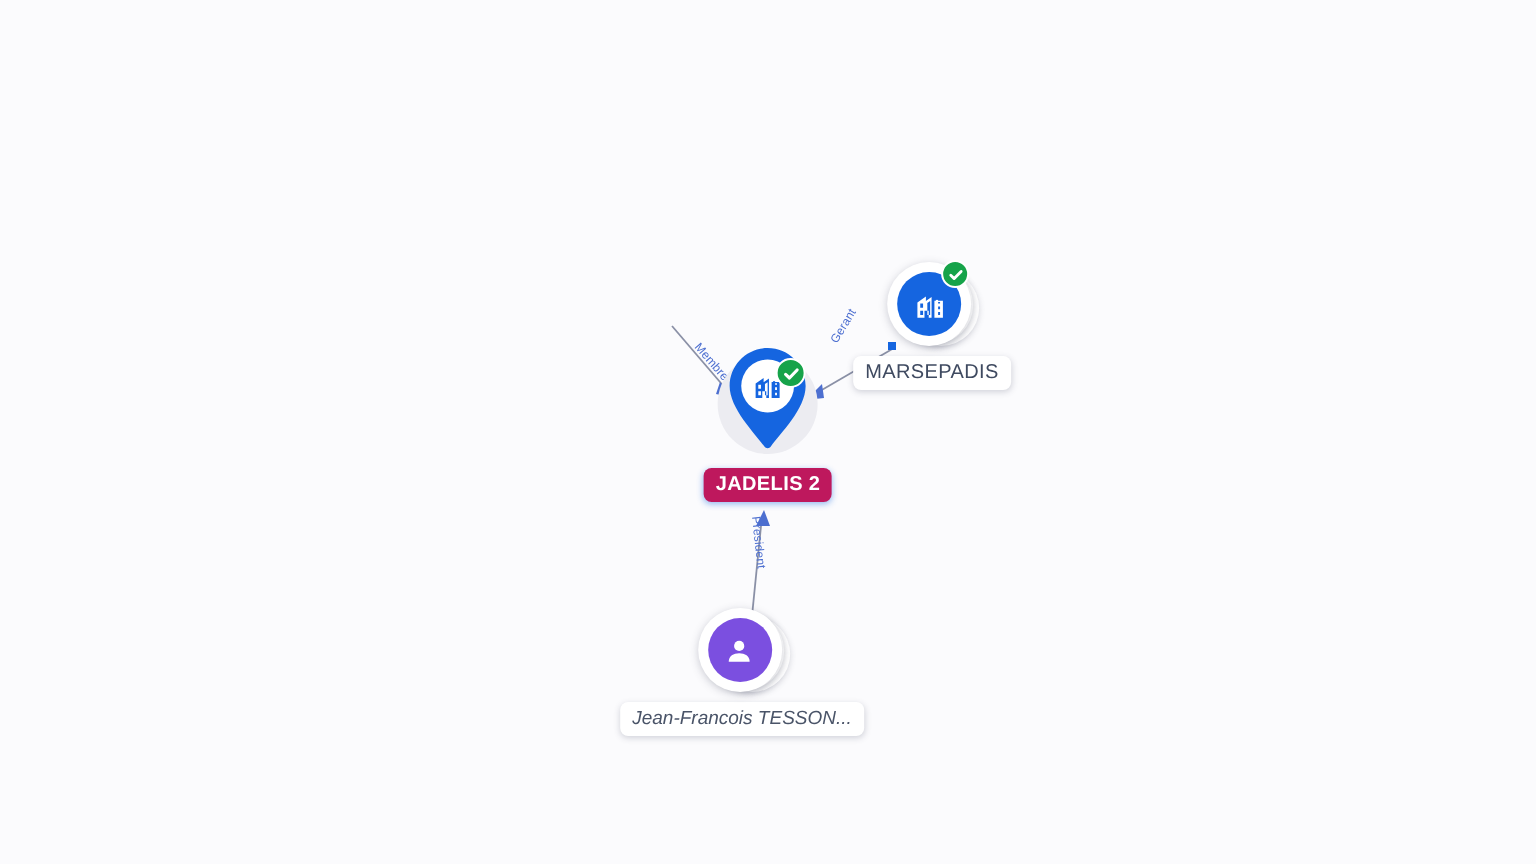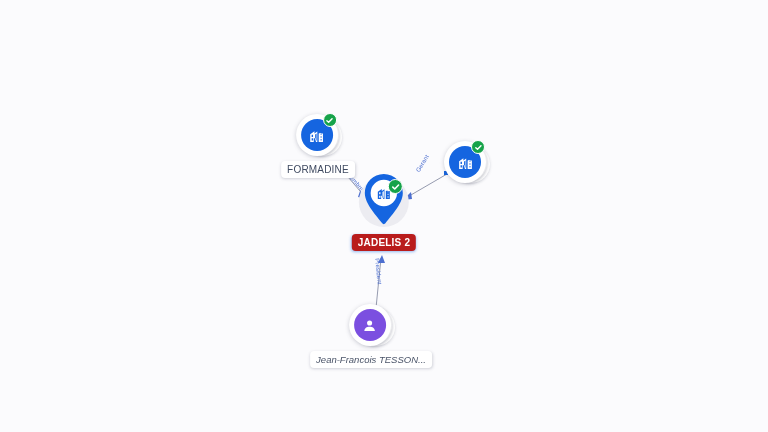--- a/index.html
+++ b/index.html
@@ -95,21 +95,21 @@
     border-radius: 4px;
     padding: 3px 6px 3px 6px;
     font-size: 10px;
     line-height: 11px;
     color: #3f4a60;
     white-space: nowrap;
     box-shadow: 0 1px 3px rgba(60,64,90,0.22);
     letter-spacing: 0.2px;
   }
   .node-label.selected {
-    background: #b91c1c;
+    background: #be185d;
     color: #ffffff;
     font-weight: bold;
     box-shadow: 0 1px 3px rgba(21,101,224,0.45);
   }
   .node-label.person-label {
     font-size: 9.5px;
     color: #4a5468;
     letter-spacing: 0;
     font-style: italic;
   }
@@ -184,57 +184,39 @@
     <path d="M 375 318 L 381 258" fill="none" stroke="#8a90a6" stroke-width="0.9"></path>
     <path d="M 378 263 L 382 255 L 385 263 z" fill="#4d6fd0"></path>
   </svg>
 
   <div class="edge-label" style="left:350px; top:171px; transform: rotate(49deg);">Membre</div>
 
   <div class="edge-label" style="left:415px; top:170px; transform: rotate(-59deg);">Gerant</div>
 
   <div class="edge-label" style="left:380px; top:258px; transform: rotate(84deg);">President</div>
 
-  <div class="node" id="node-formadine" style="left:318px; top:146px;">
-    <div class="stack">
-      <div class="sheet s3"></div>
-      <div class="sheet s2"></div>
-      <div class="sheet s1"></div>
-      <div class="disc company">
-        <svg width="17" height="17" viewBox="0 0 24 24">
-          <path fill="#ffffff" d="M3 21V10.2l6-4.2v3.1l4-2.8V21h-2v-5H8v5H3zm2-2h2v-3H5v3zm0-5h2v-3H5v3zm5 5h2V9.1l-2 1.4V19zm5 2V9h6v12h-6zm2-2h2v-2h-2v2zm0-4h2v-2h-2v2zm0-4h2V9.9h-2V13z"></path>
-          <rect fill="#ffffff" x="16" y="8.4" width="1.6" height="11.4"></rect>
-        </svg>
-      </div>
-      <div class="badge-check" style="left:27px; top:-1px;">
-        <svg width="9" height="9" viewBox="0 0 12 12">
-          <path fill="none" stroke="#ffffff" stroke-width="1.9" stroke-linecap="round" stroke-linejoin="round" d="M2.4 6.2 L4.7 8.4 L9.3 3.6"></path>
-        </svg>
-      </div>
-    </div>
-    <div class="node-label">FORMADINE</div>
-  </div>
 
   <div class="node" id="node-marsepadis" style="left:466px; top:163px;">
     <div class="stack">
       <div class="sheet s3"></div>
       <div class="sheet s2"></div>
       <div class="sheet s1"></div>
       <div class="disc company">
         <svg width="17" height="17" viewBox="0 0 24 24">
           <path fill="#ffffff" d="M3 21V10.2l6-4.2v3.1l4-2.8V21h-2v-5H8v5H3zm2-2h2v-3H5v3zm0-5h2v-3H5v3zm5 5h2V9.1l-2 1.4V19zm5 2V9h6v12h-6zm2-2h2v-2h-2v2zm0-4h2v-2h-2v2zm0-4h2V9.9h-2V13z"></path>
           <rect fill="#ffffff" x="16" y="8.4" width="1.6" height="11.4"></rect>
         </svg>
       </div>
       <div class="badge-check" style="left:27px; top:-1px;">
         <svg width="9" height="9" viewBox="0 0 12 12">
           <path fill="none" stroke="#ffffff" stroke-width="1.9" stroke-linecap="round" stroke-linejoin="round" d="M2.4 6.2 L4.7 8.4 L9.3 3.6"></path>
         </svg>
       </div>
     </div>
+    <div class="node-label">MARSEPADIS</div>
   </div>
 
   <div class="node" id="node-jadelis2" style="left:384px; top:212px;">
     <div class="pin-wrap">
       <div class="pin-halo"></div>
       <svg class="pin" viewBox="0 0 40 52">
         <path fill="#1565e0" d="M20 1 C9.5 1 1 9.5 1 20 C1 31.5 14 44 18.4 50.3 C19.2 51.4 20.8 51.4 21.6 50.3 C26 44 39 31.5 39 20 C39 9.5 30.5 1 20 1 Z"></path>
         <circle fill="#ffffff" cx="20" cy="20" r="13.2"></circle>
       </svg>
       <div class="pin-inner-icon">

